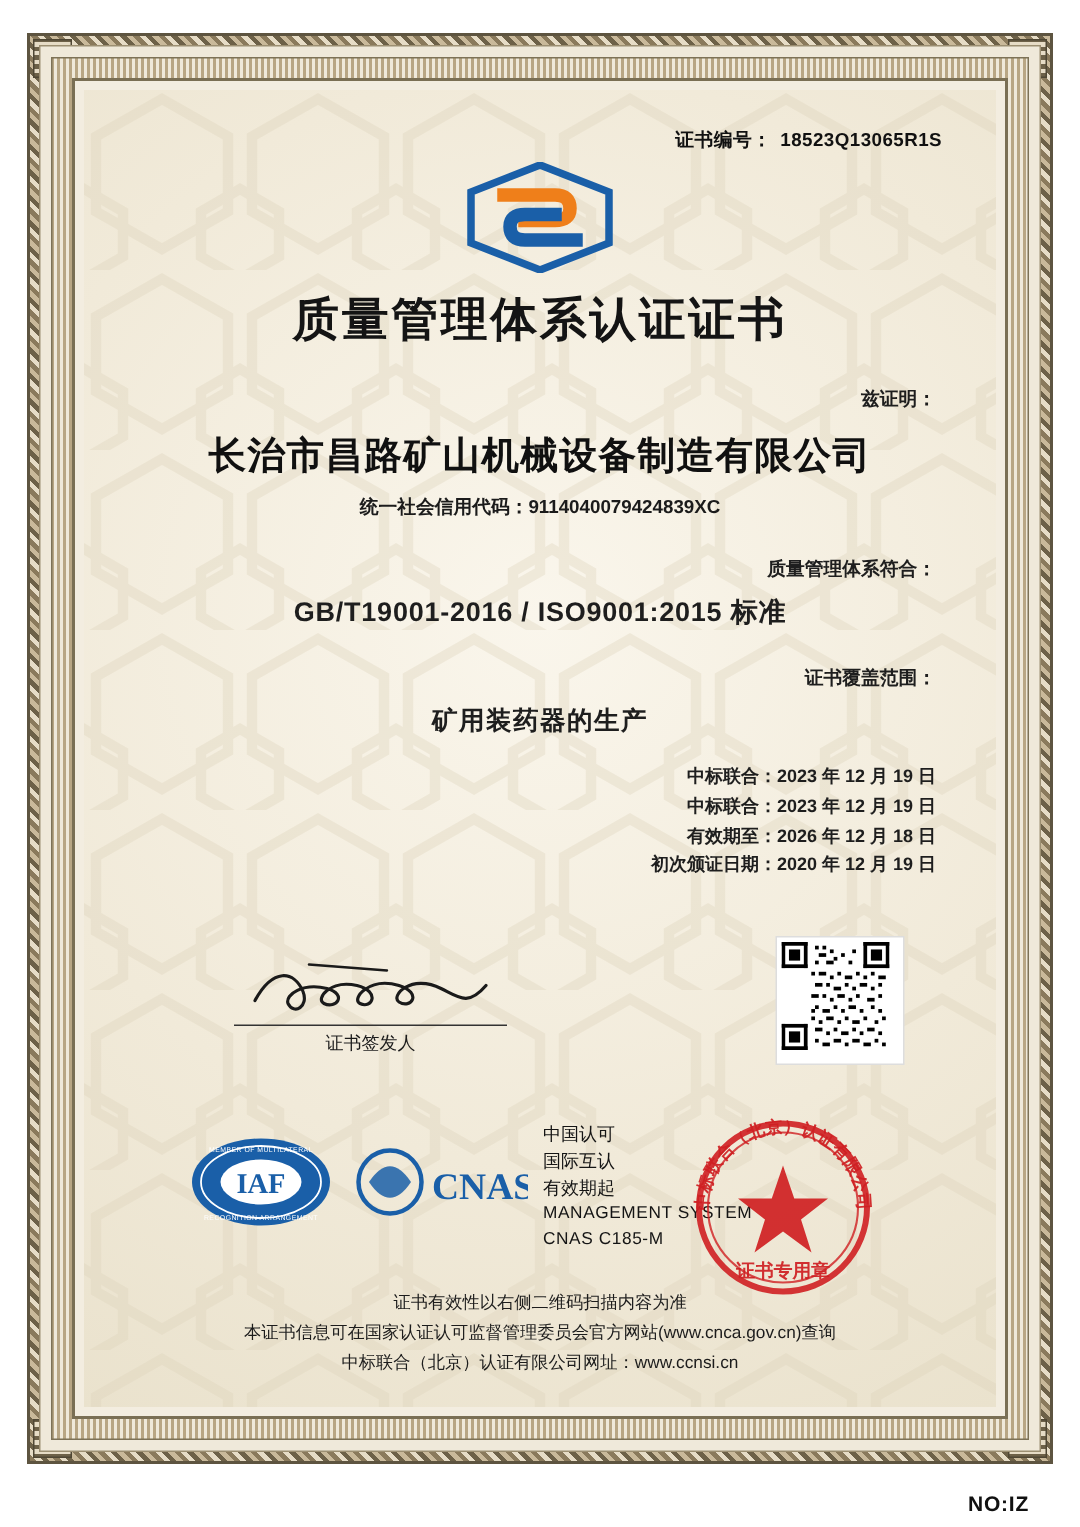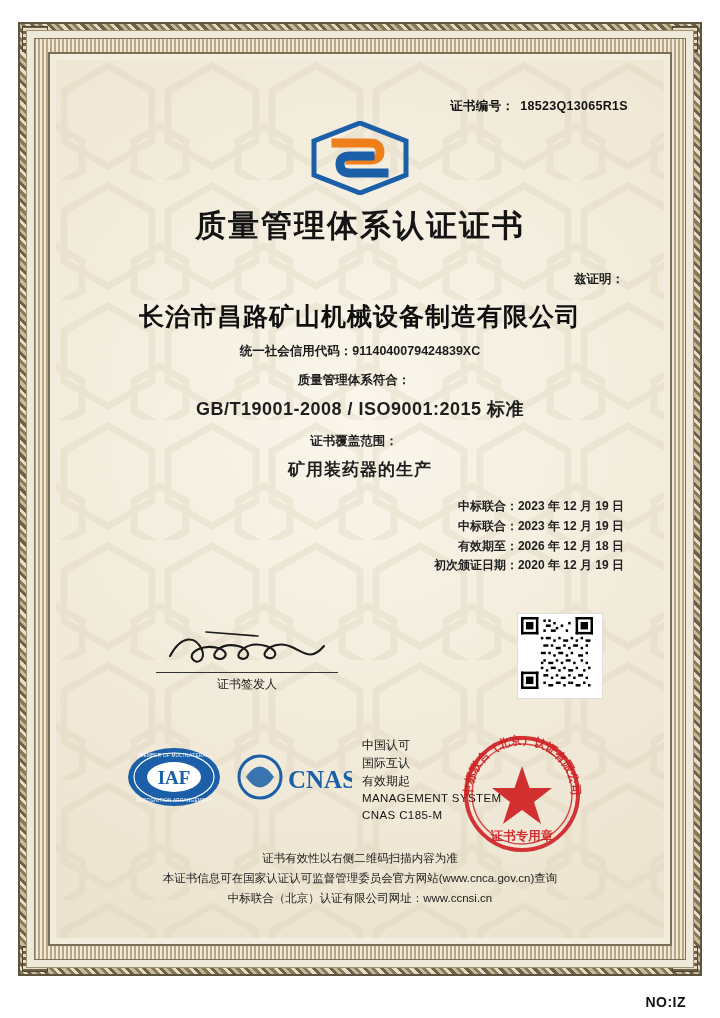--- a/index.html
+++ b/index.html
@@ -110,21 +110,21 @@
     padding: 16px 28px 0 28px;
     color: #1e1e1e;
   }
 
   .cert-no {
     text-align: right;
     font-size: 12.5px;
     font-weight: bold;
     color: #111;
     letter-spacing: 0.3px;
-    margin-top: 22px;
+    margin-top: 9px;
     margin-right: 8px;
   }
   .cert-no .label { margin-right: 6px; }
 
   .logo-wrap {
     display: flex;
     justify-content: center;
     margin-top: 6px;
   }
 
@@ -157,25 +157,25 @@
 
   .credit-code {
     text-align: center;
     font-size: 12.5px;
     margin-top: 10px;
     color: #1b1b1b;
     font-weight: bold;
   }
 
   .right-label {
-    text-align: center;
+    text-align: right;
     font-size: 12.5px;
     font-weight: bold;
     margin-right: 12px;
-    margin-top: 12px;
+    margin-top: 24px;
   }
 
   .standard {
     text-align: center;
     font-size: 18px;
     font-weight: bold;
     margin-top: 8px;
     letter-spacing: 0.5px;
   }
 
@@ -344,21 +344,21 @@
 
       <div class="title">质量管理体系认证证书</div>
 
       <div class="hereby">兹证明：</div>
 
       <div class="company">长治市昌路矿山机械设备制造有限公司</div>
 
       <div class="credit-code">统一社会信用代码：9114040079424839XC</div>
 
       <div class="right-label">质量管理体系符合：</div>
-      <div class="standard">GB/T19001-2008 / ISO9001:2015 标准</div>
+      <div class="standard">GB/T19001-2016 / ISO9001:2015 标准</div>
 
       <div class="right-label">证书覆盖范围：</div>
       <div class="scope">矿用装药器的生产</div>
 
 
       <div class="dates">
         <div>
           <span>中标联合：</span><span>2023 年 12 月 19 日</span>
         </div>
         <div>

